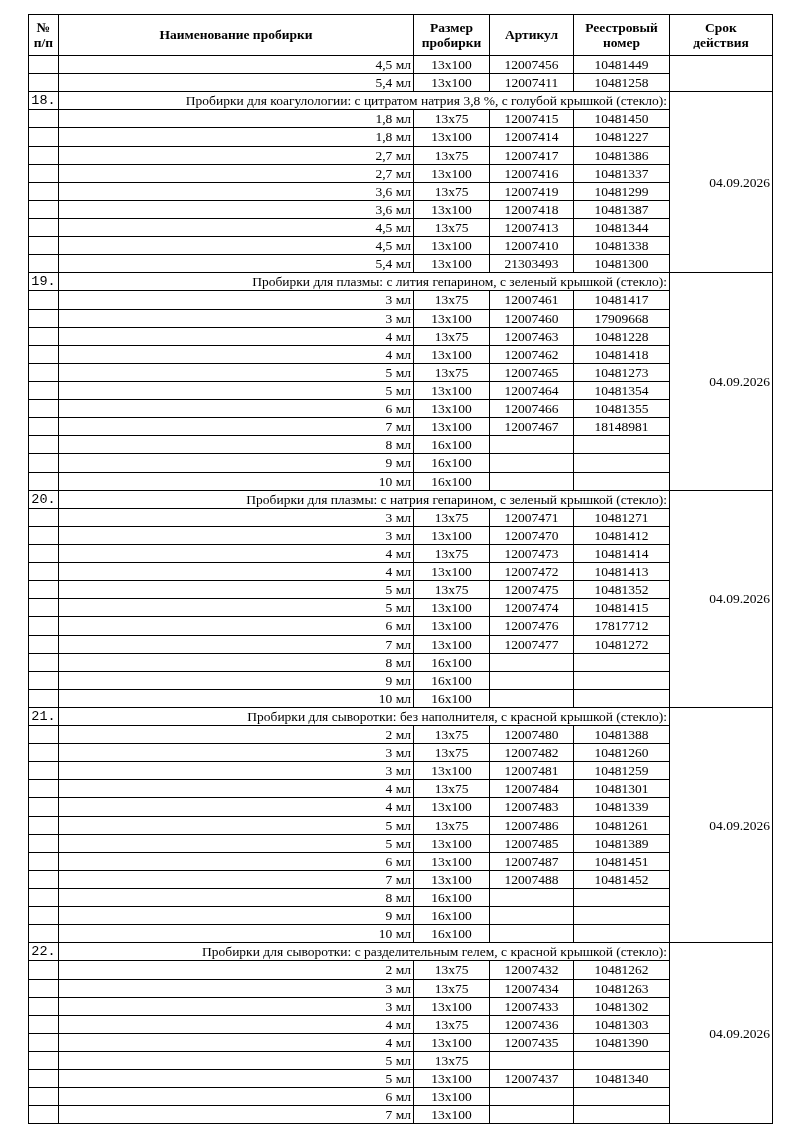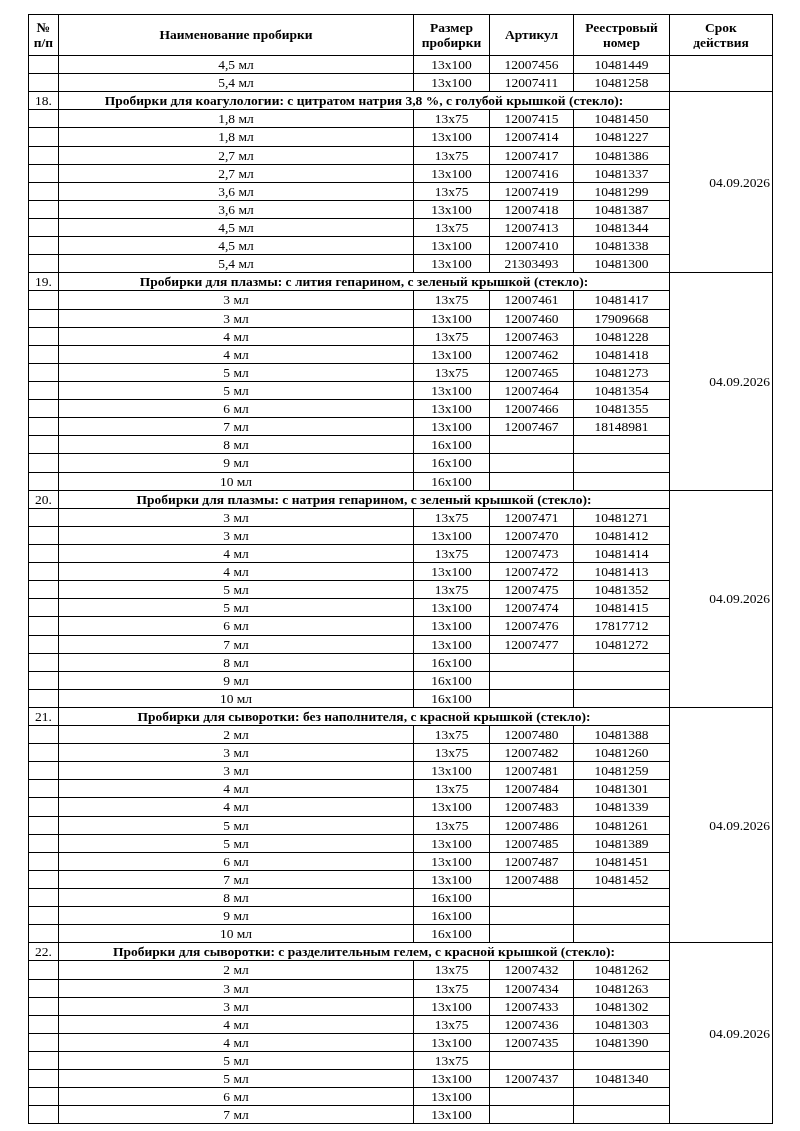--- a/index.html
+++ b/index.html
@@ -36,30 +36,31 @@
     text-align: center;
     white-space: pre-line;
     height: 38px;
   }
   .tube-table td {
     height: 15px;
   }
   td.cell-num {
     text-align: center;
     vertical-align: top;
+    font-family: Liberation Mono, monospace;
   }
   td.cell-name {
-    text-align: center;
+    text-align: right;
   }
   td.cell-center {
     text-align: center;
   }
   td.section-title {
-    font-weight: bold;
-    text-align: center;
+    font-weight: normal;
+    text-align: right;
   }
   td.cell-validity {
     text-align: right;
     vertical-align: middle;
   }
 </style>
 </head>
 <body>
 
 <div class="page">

